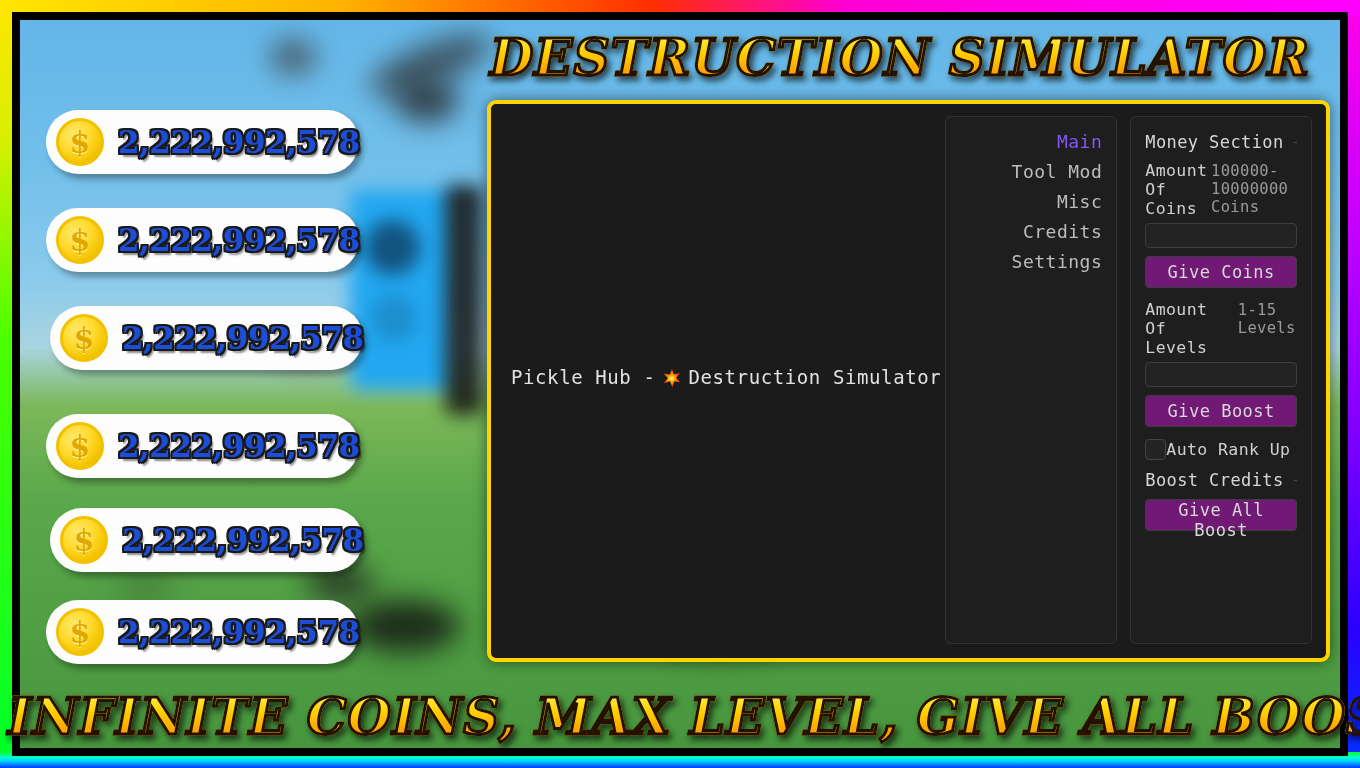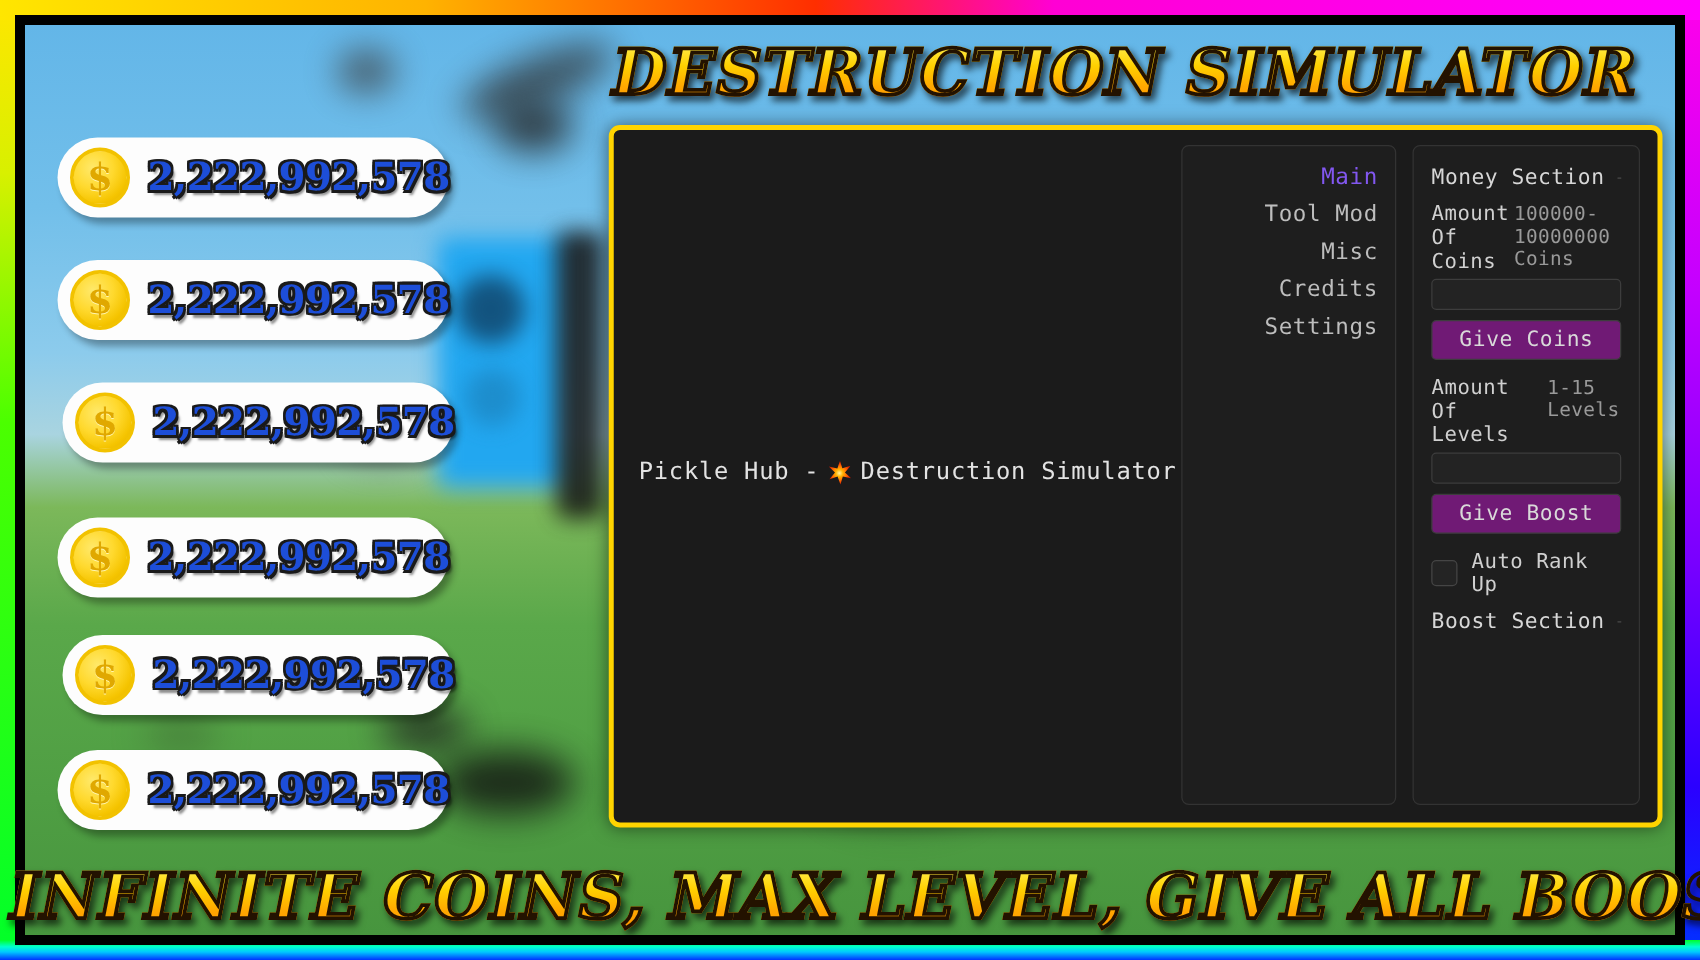--- a/index.html
+++ b/index.html
@@ -189,21 +189,21 @@
     border: 1px solid #3d3d3d;
     border-radius: 4px;
     color: #d9d9d9;
     font-family: "DejaVu Sans Mono", monospace;
     font-size: 17px;
     letter-spacing: 0.5px;
     cursor: pointer;
     margin-bottom: 12px;
   }
   .check-row {
-    display: flex; align-items: center; gap: 11px;
+    display: flex; align-items: center; 
     margin-bottom: 10px; cursor: pointer;
   }
   .check-box {
     width: 21px; height: 21px;
     background: #242424;
     border: 1px solid #454545;
     border-radius: 4px;
     flex: none;
   }
   .check-label { color: #d0d0d0; font-size: 16.5px; letter-spacing: 0.4px; }
@@ -308,21 +308,22 @@
         <input class="text-input" type="text" placeholder="" style="">
 
         <button class="action-btn">Give Boost</button>
 
         <div class="check-row">
           <span class="check-box"></span>
           <span class="check-label">Auto Rank Up</span>
         </div>
 
         <div class="section-head">
-          <span class="sh-label">Boost Section</span>
+          <span class="sh-label">Boost Credits</span>
           <span class="sh-rule"></span>
         </div>
 
+        <button class="action-btn">Give All Boost</button>
 
       </div>
     </div>
   </div>
 </div>
 
 </body></html>

